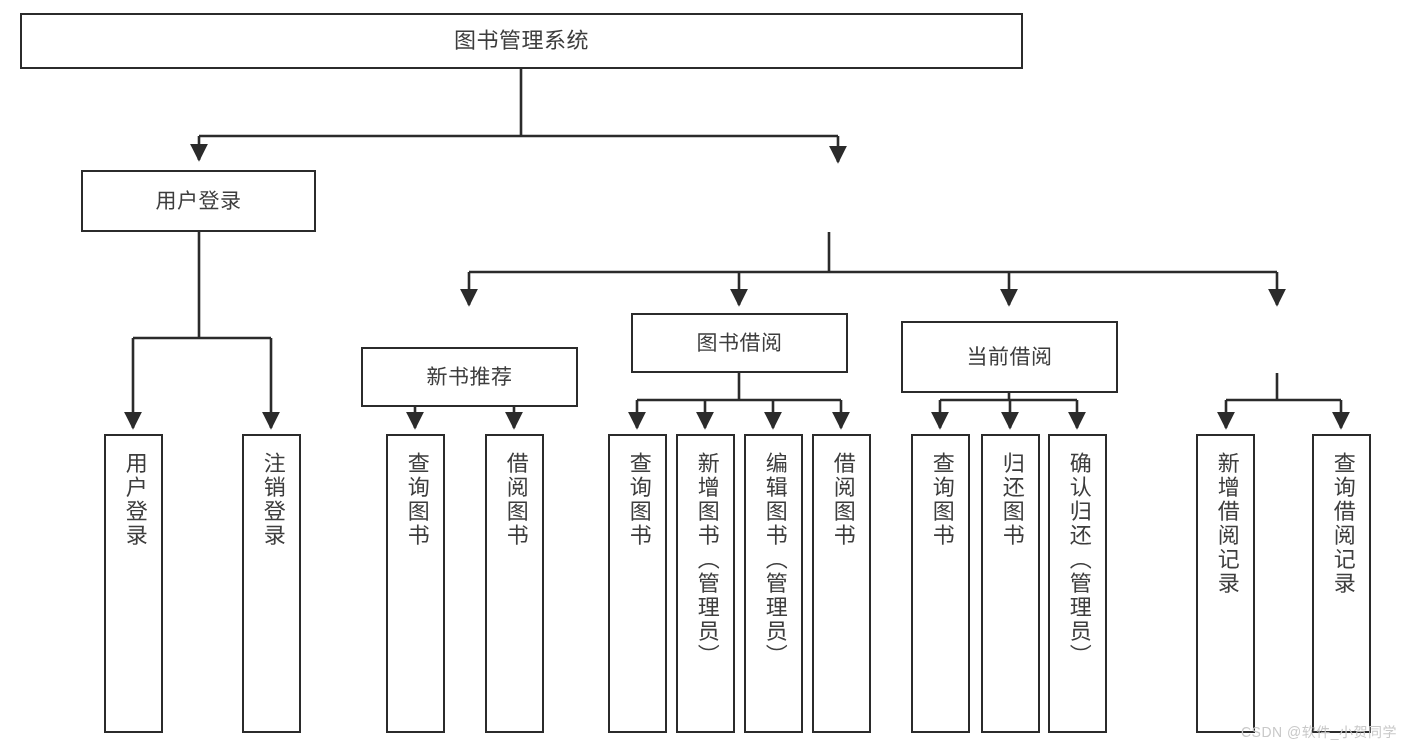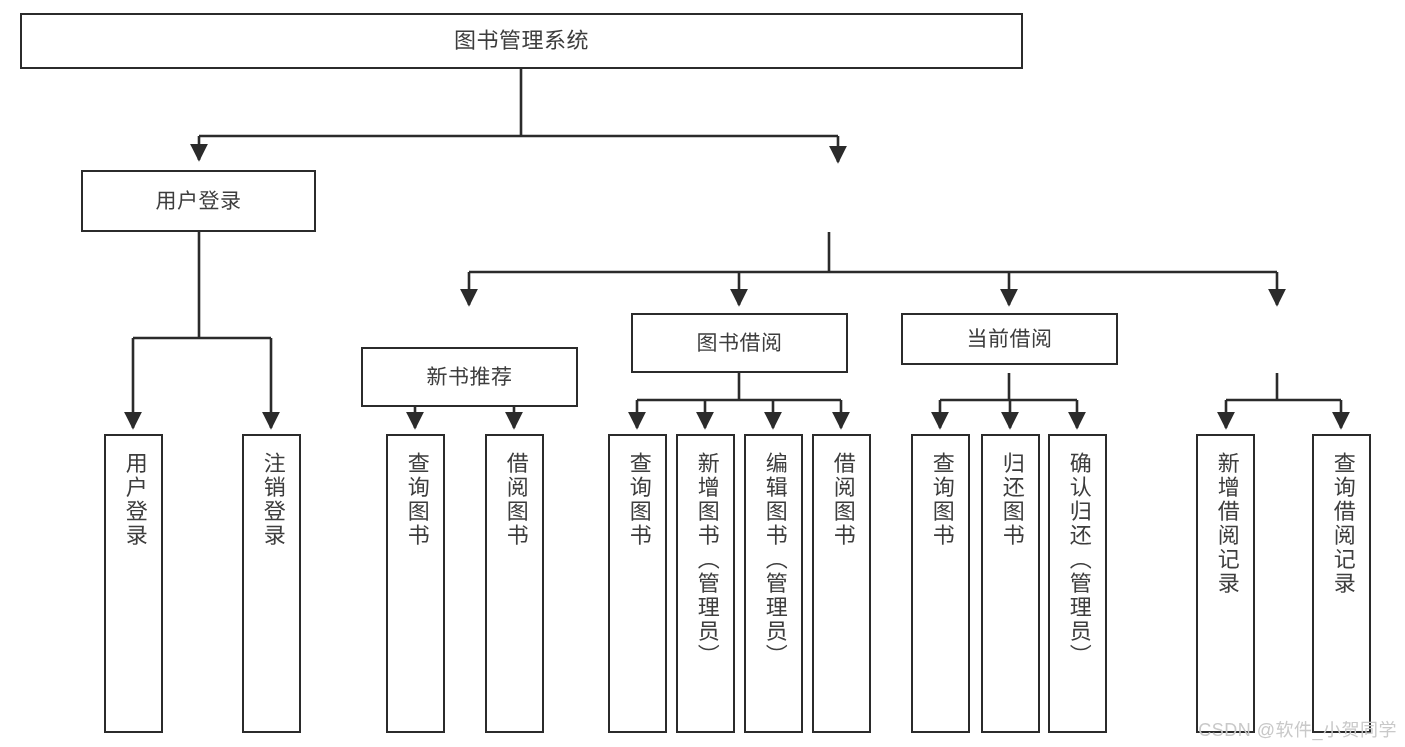--- a/index.html
+++ b/index.html
@@ -62,21 +62,21 @@
     text-orientation: upright;
     font-size: 22px;
     line-height: 1.12;
     letter-spacing: 2px;
     white-space: nowrap;
   }
   .watermark {
     position: absolute;
     right: 8px;
     bottom: 6px;
-    font-size: 18px;
+    font-size: 14px;
     color: #c9c9c9;
     letter-spacing: 0.5px;
     z-index: 5;
     white-space: nowrap;
   }
 </style>
 </head>
 <body>
 
 <div id="canvas">
@@ -142,21 +142,21 @@
 
 
   <div class="node horiz" style="left:361px; top:313px; width:217px; height:60px;margin-top:34px;">
     <span class="label">新书推荐</span>
   </div>
 
   <div class="node horiz" style="left:631px; top:313px; width:217px; height:60px;">
     <span class="label">图书借阅</span>
   </div>
 
-  <div class="node horiz" style="left:901px; top:313px; width:217px; height:52px;">
+  <div class="node horiz" style="left:901px; top:321px; width:217px; height:72px;">
     <span class="label">当前借阅</span>
   </div>
 
 
   <div class="node vert" style="left:104px; top:434px; width:59px; height:299px;">
     <span class="label">用户登录</span>
   </div>
 
   <div class="node vert" style="left:242px; top:434px; width:59px; height:299px;">
     <span class="label">注销登录</span>

